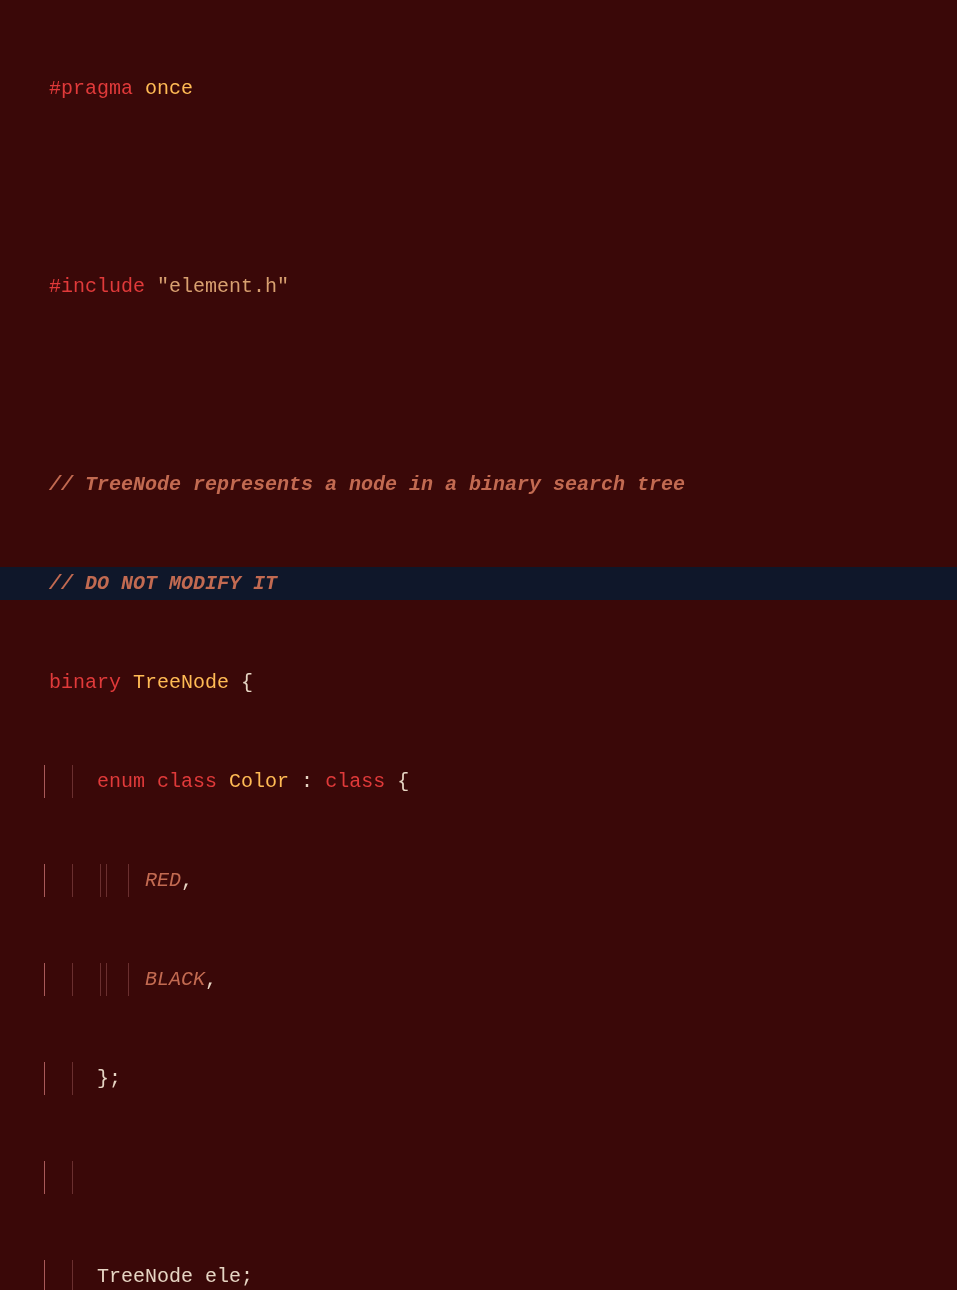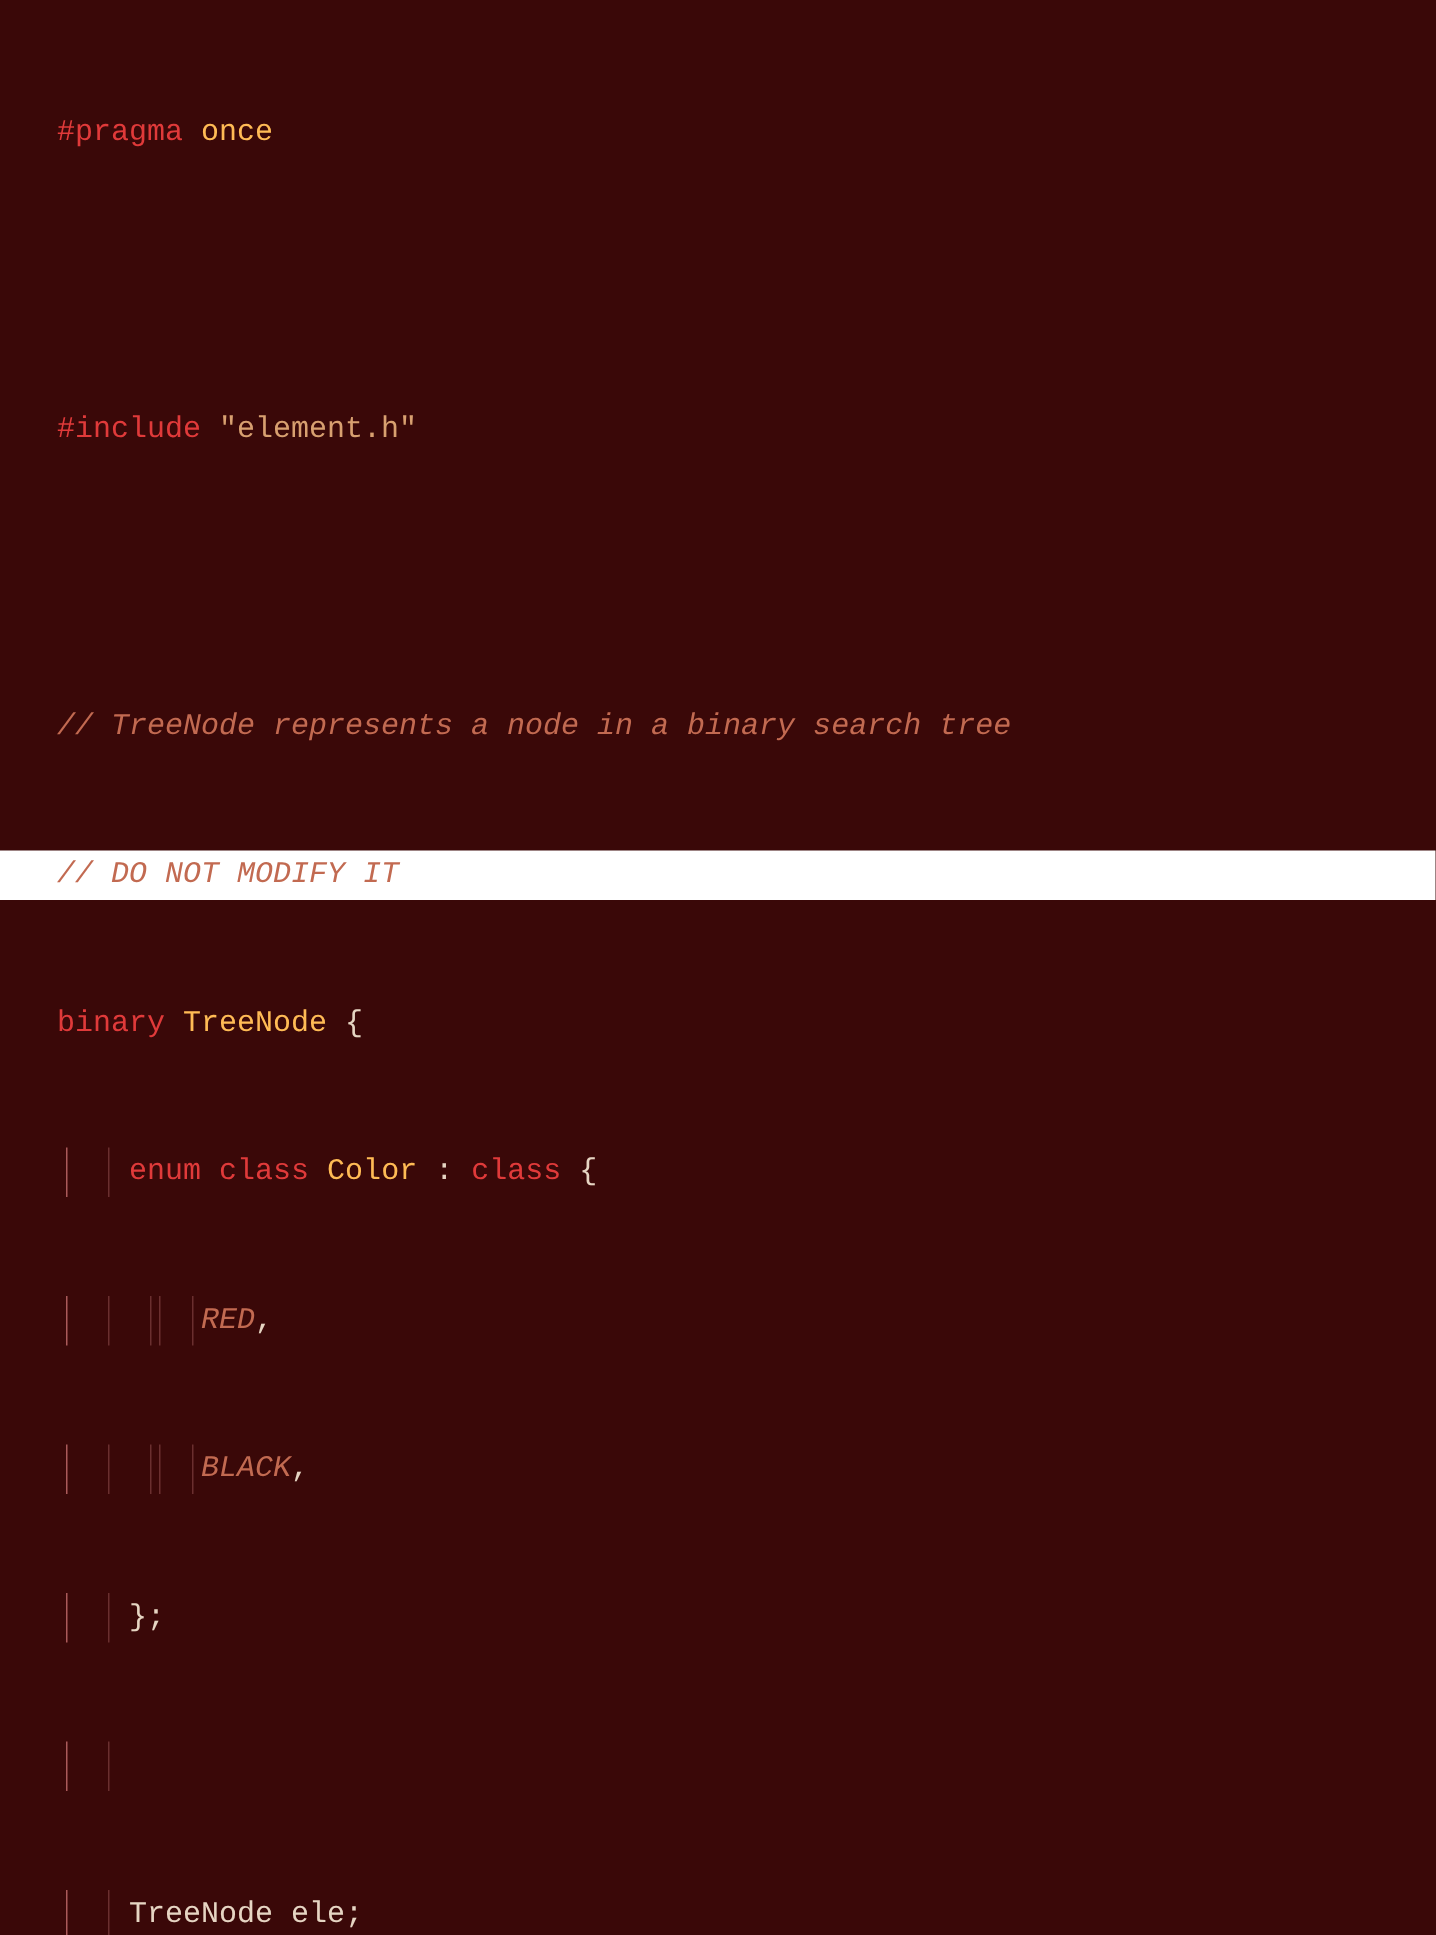--- a/index.html
+++ b/index.html
@@ -11,47 +11,47 @@
     line-height: 1.65;
     width: 957px;
     overflow: hidden;
   }
   .editor {
     padding: 6px 0 10px 0;
     white-space: pre;
     position: relative;
   }
   .line {
-    padding-left: 38px;
+    padding-left: 49px;
     position: relative;
     min-height: 1.65em;
   }
   .line.highlight {
-    background: #ffffff;
+    background: #0f172a;
   }
   .guide {
     position: absolute;
     top: 0;
     bottom: 0;
     width: 1px;
     background: #6a2f2f;
   }
   .guide.bright {
     background: #aa5a5a;
   }
   .g1 { left: 44px; }
   .g2 { left: 72px; }
   .g3 { left: 100px; }
   .g4 { left: 106px; }
   .g5 { left: 128px; }
 
   .tk-kw      { color: #e03a3a; }
   .tk-type    { color: #ffbb55; }
   .tk-punc    { color: #e6d5c3; }
-  .tk-comment { color: #c26a51; font-style: italic; }
+  .tk-comment { color: #c26a51; font-style: italic; font-weight: bold; }
   .tk-str     { color: #d8a070; }
   .tk-enum    { color: #c26a51; font-style: italic; text-align: right; }
 
 </style>
 </head>
 <body>
 
 <div class="editor">
 
 <div class="line"><span class="tk-kw">#pragma</span> <span class="tk-type">once</span></div>

